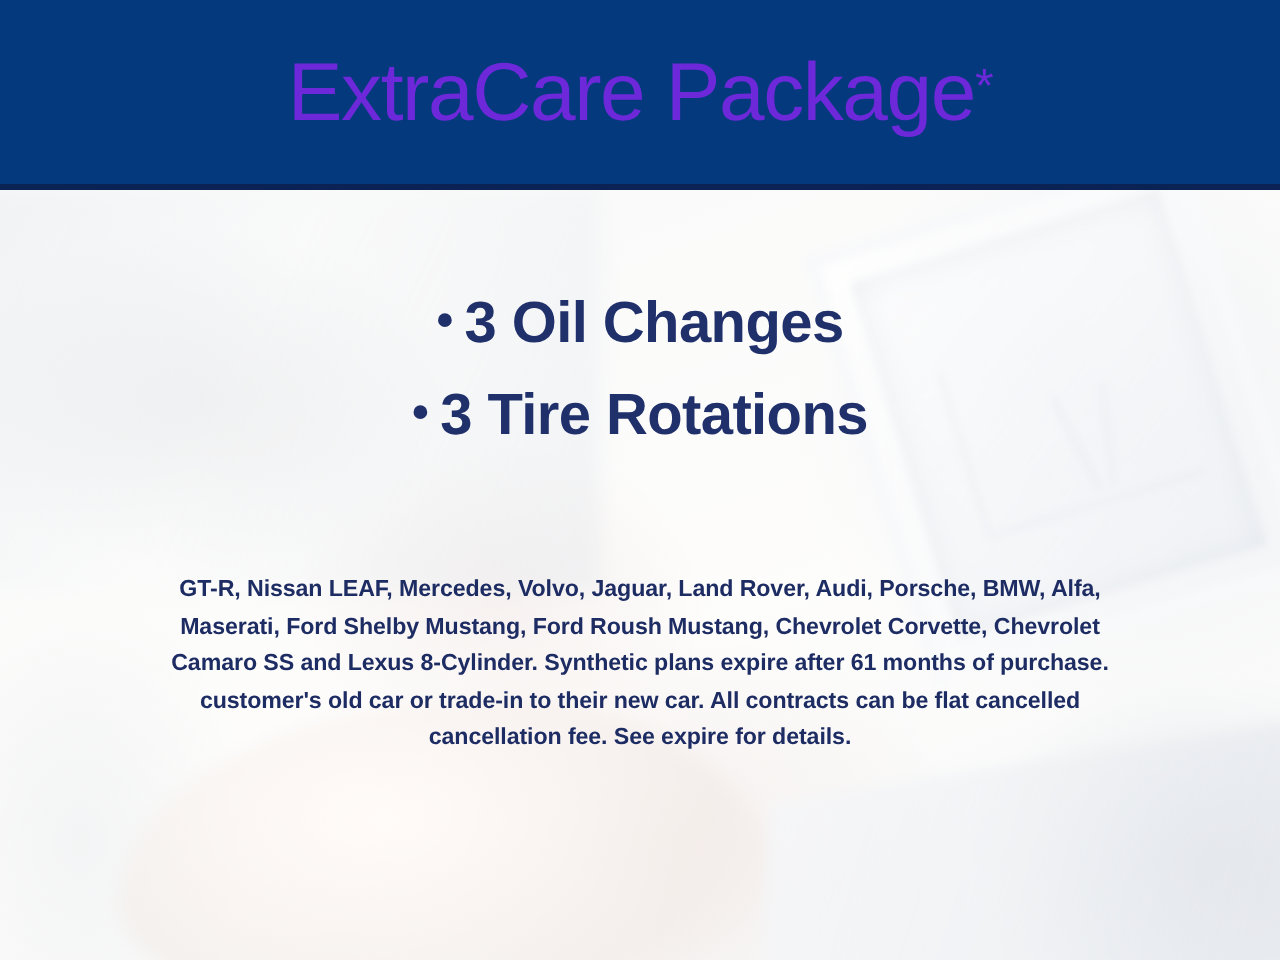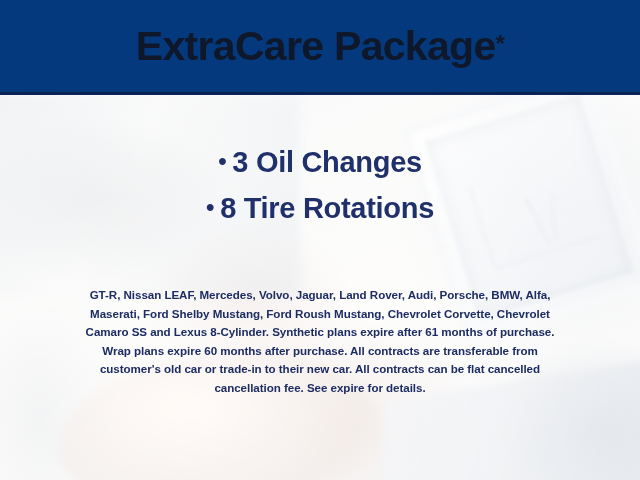--- a/index.html
+++ b/index.html
@@ -112,23 +112,23 @@
     z-index: 5;
   }
   .headline {
     position: absolute;
     left: 0; top: 0;
     width: 640px;
     height: 92px;
     display: flex;
     align-items: center;
     justify-content: center;
-    color: #0f172a;
+    color: #6d28d9;
     font-size: 41px;
-    font-weight: bold;
+    font-weight: normal;
     letter-spacing: -0.7px;
     line-height: 1;
     white-space: nowrap;
     z-index: 6;
   }
   .headline .star {
     font-size: 24px;
     vertical-align: top;
     position: relative;
     top: -2px;
@@ -194,26 +194,25 @@
   <div class="headline">
     <span>ExtraCare Package</span>
       <span class="star">*</span>
   </div>
 
   <div class="benefits">
     <div class="benefit">
       <span class="dot">•</span><span>3 Oil Changes</span>
     </div>
     <div class="benefit">
-      <span class="dot">•</span><span>8 Tire Rotations</span>
+      <span class="dot">•</span><span>3 Tire Rotations</span>
     </div>
   </div>
 
   <div class="disclaimer">
     <div class="dline">GT-R, Nissan LEAF, Mercedes, Volvo, Jaguar, Land Rover, Audi, Porsche, BMW, Alfa,</div>
     <div class="dline">Maserati, Ford Shelby Mustang, Ford Roush Mustang, Chevrolet Corvette, Chevrolet</div>
     <div class="dline">Camaro SS and Lexus 8-Cylinder. Synthetic plans expire after 61 months of purchase.</div>
-    <div class="dline">Wrap plans expire 60 months after purchase. All contracts are transferable from</div>
     <div class="dline">customer's old car or trade-in to their new car. All contracts can be flat cancelled</div>
     <div class="dline">cancellation fee. See expire for details.</div>
   </div>
 
 </div>
 
 </body></html>

